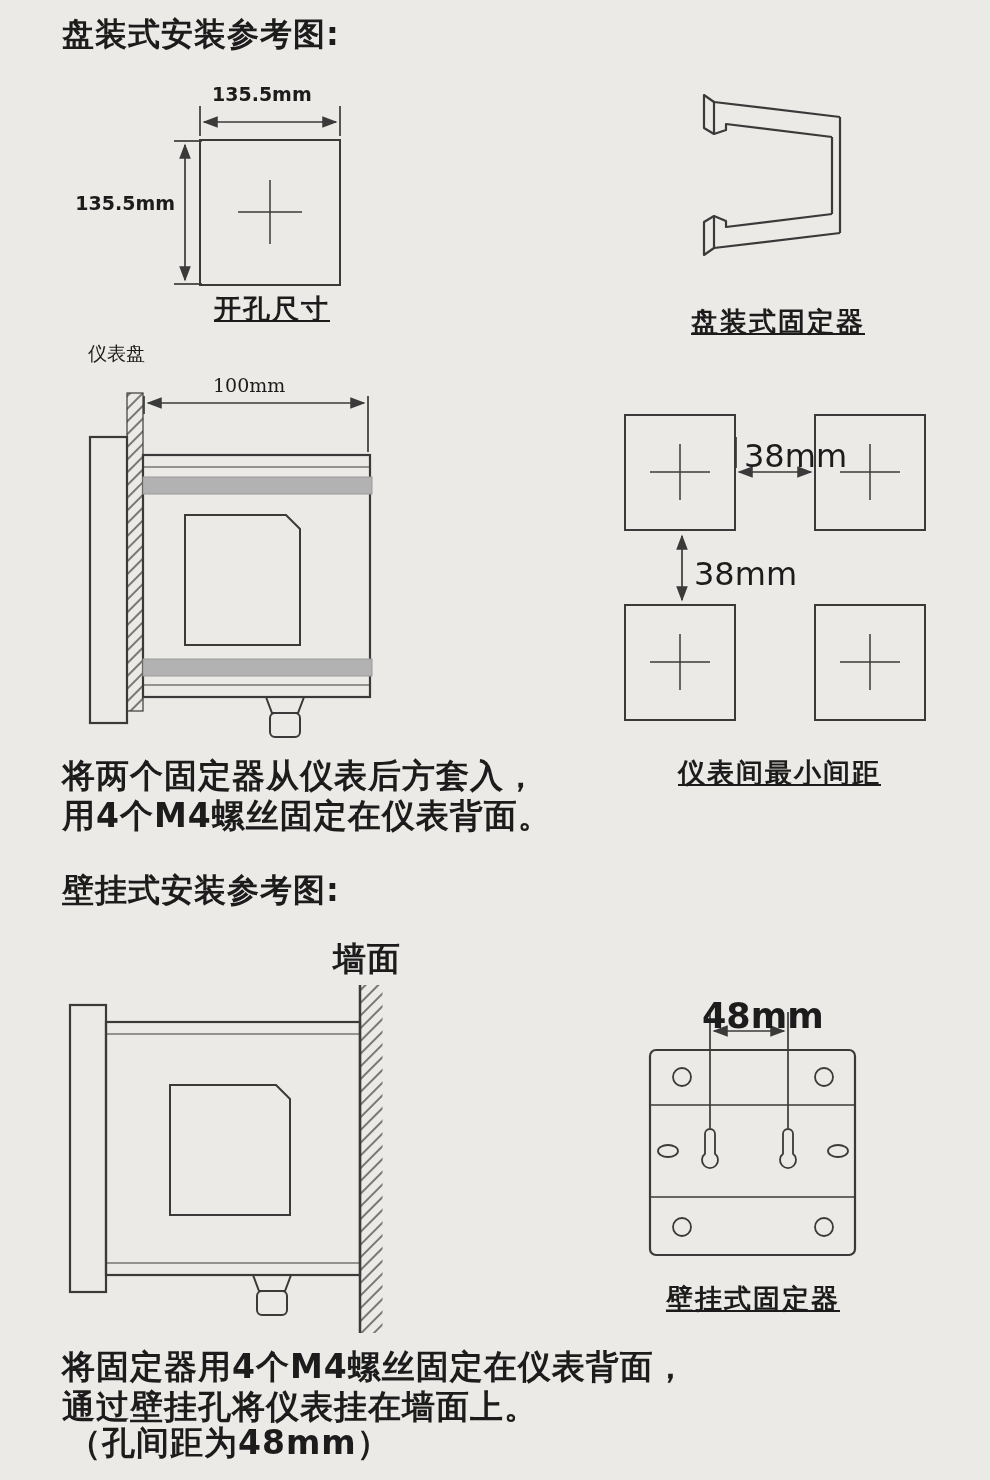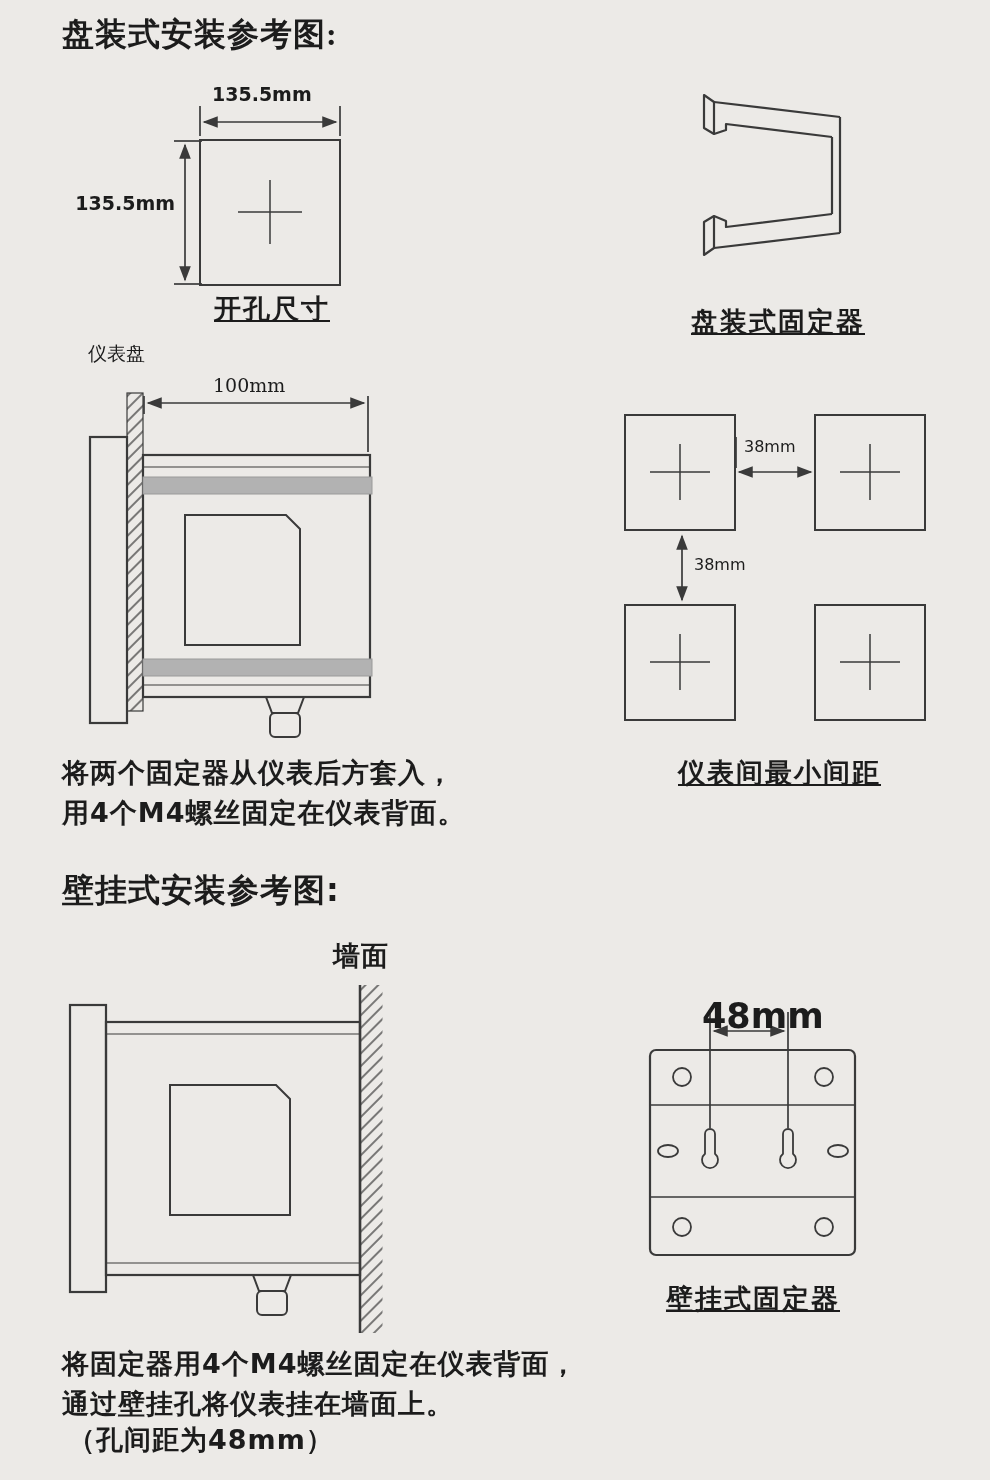--- a/index.html
+++ b/index.html
@@ -9,24 +9,24 @@
     background:#eceae7;
     font-family:"DejaVu Sans","Liberation Sans",sans-serif;
     color:#1c1c1c;
     overflow:hidden;
   }
   .layer { position:absolute; left:0; top:0; }
   .lbl { position:absolute; white-space:nowrap; line-height:1.15; }
   .title { font-size:32px; font-weight:bold; letter-spacing:1px; }
   .caption { font-size:27px; font-weight:bold; letter-spacing:2px;text-decoration:underline; }
   .dim { font-size:19px; font-weight:600; }
-  .dim-sm { font-size:16px; font-weight:500; }
+  .dim-sm { font-size:32px; font-weight:500; }
   .dim-lg { font-size:35px; font-weight:600; }
   .serif { font-family:"DejaVu Serif","Liberation Serif",serif; font-weight:normal; }
-  .note { font-size:27px; font-weight:600; letter-spacing:1px; }
+  .note { font-size:33px; font-weight:600; letter-spacing:1px; }
 </style>
 </head>
 <body>
 
 <svg class="layer" width="990" height="1480" viewBox="0 0 990 1480">
   <defs>
     <marker id="arw" viewBox="0 0 10 10" refX="9" refY="5" markerWidth="9" markerHeight="9" orient="auto-start-reverse">
       <path d="M0,1.2 L10,5 L0,8.8 Z" fill="#3a3a3a"></path>
     </marker>
     <pattern id="hatch" width="9" height="9" patternUnits="userSpaceOnUse" patternTransform="rotate(45)">
@@ -163,21 +163,21 @@
       <ellipse cx="838" cy="1151" rx="10" ry="6"></ellipse>
     </g>
 
     <g stroke-width="1.8">
       <path d="M705,1134 A5,5 0 0 1 715,1134 L715,1153.8 A8,8 0 1 1 705,1153.8 Z"></path>
       <path d="M783,1134 A5,5 0 0 1 793,1134 L793,1153.8 A8,8 0 1 1 783,1153.8 Z"></path>
     </g>
   </g>
 </svg>
 
-<div class="lbl title" style="left:62px; top:16px;font-family:Liberation Serif, serif;">盘装式安装参考图:</div>
+<div class="lbl title" style="left:62px; top:16px;">盘装式安装参考图:</div>
 
 <div class="lbl dim" style="left:212px; top:84px;">135.5mm</div>
 <div class="lbl dim" style="left:75px; top:193px; width:100px; text-align:right;">135.5mm</div>
 <div class="lbl caption" style="left:214px; top:293px;">开孔尺寸</div>
 
 <div class="lbl caption" style="left:691px; top:306px;">盘装式固定器</div>
 
 <div class="lbl dim serif" style="left:88px; top:343px;">仪表盘</div>
 <div class="lbl dim serif" style="left:213px; top:375px;">100mm</div>
 

